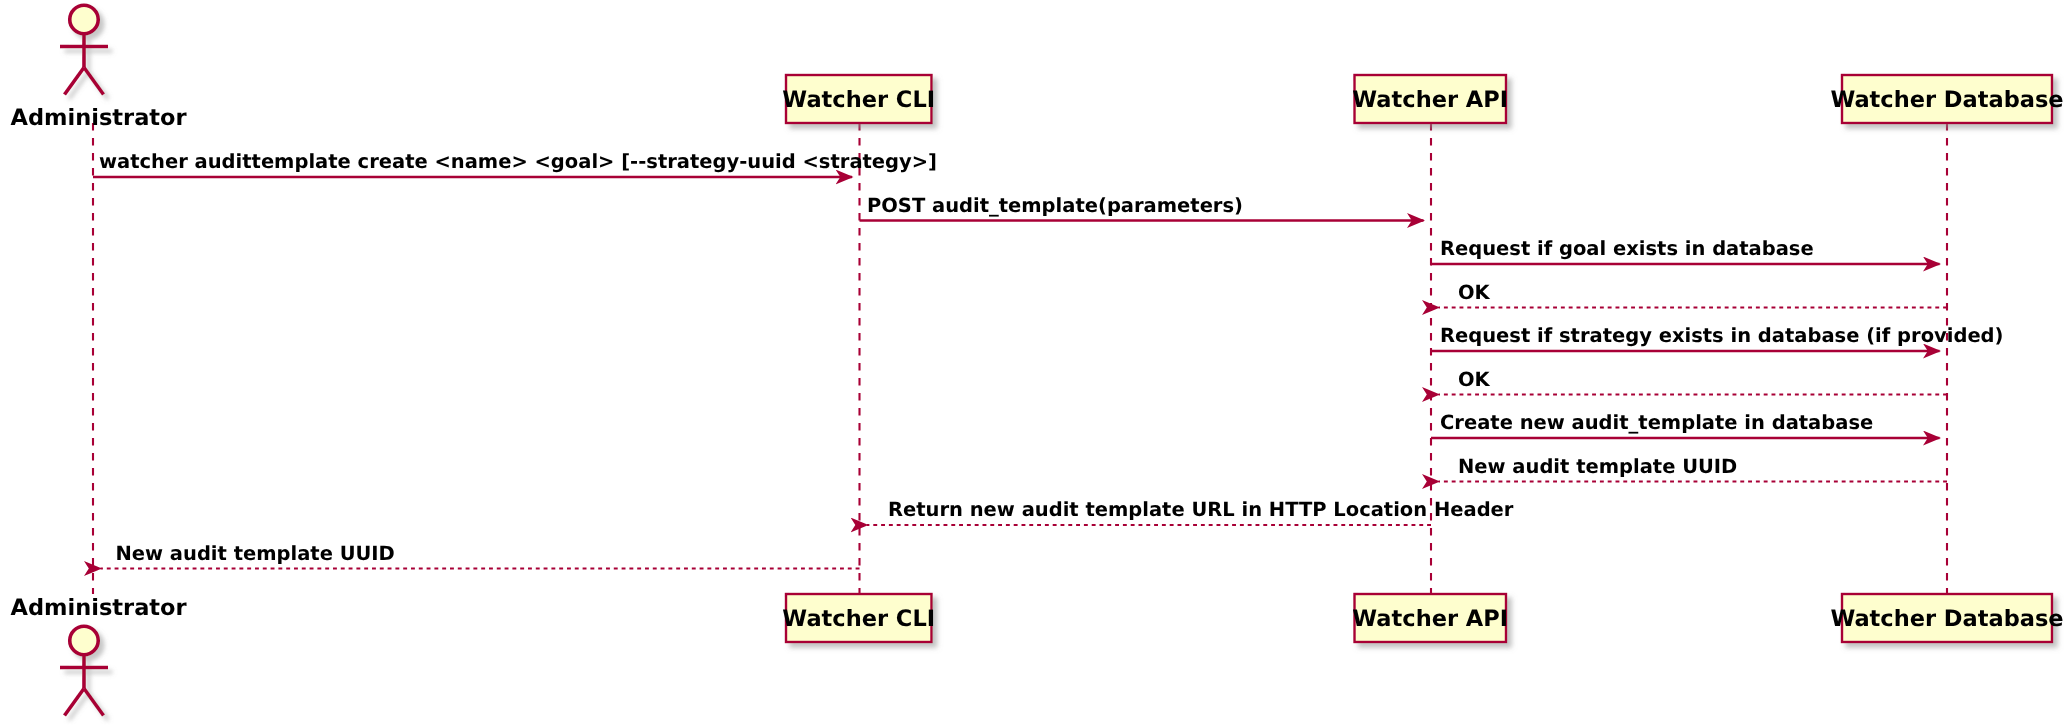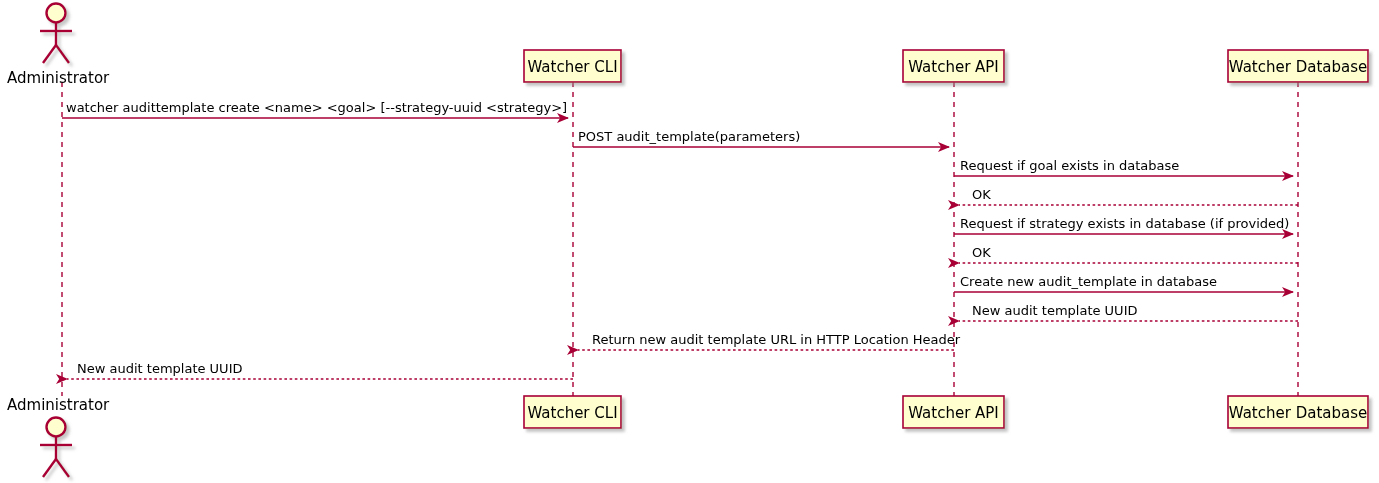--- a/index.html
+++ b/index.html
@@ -10,20 +10,21 @@
   }
   body {
     font-family: "DejaVu Sans", "Liberation Sans", sans-serif;
   }
   #diagram-root {
     position: relative;
     width: 1379px;
     height: 483px;
     background: #ffffff;
     overflow: hidden;
+    font-weight: bold;
   }
   svg#seq-svg {
     position: absolute;
     left: 0;
     top: 0;
     width: 1379px;
     height: 483px;
     display: block;
   }
   .msg-label {

